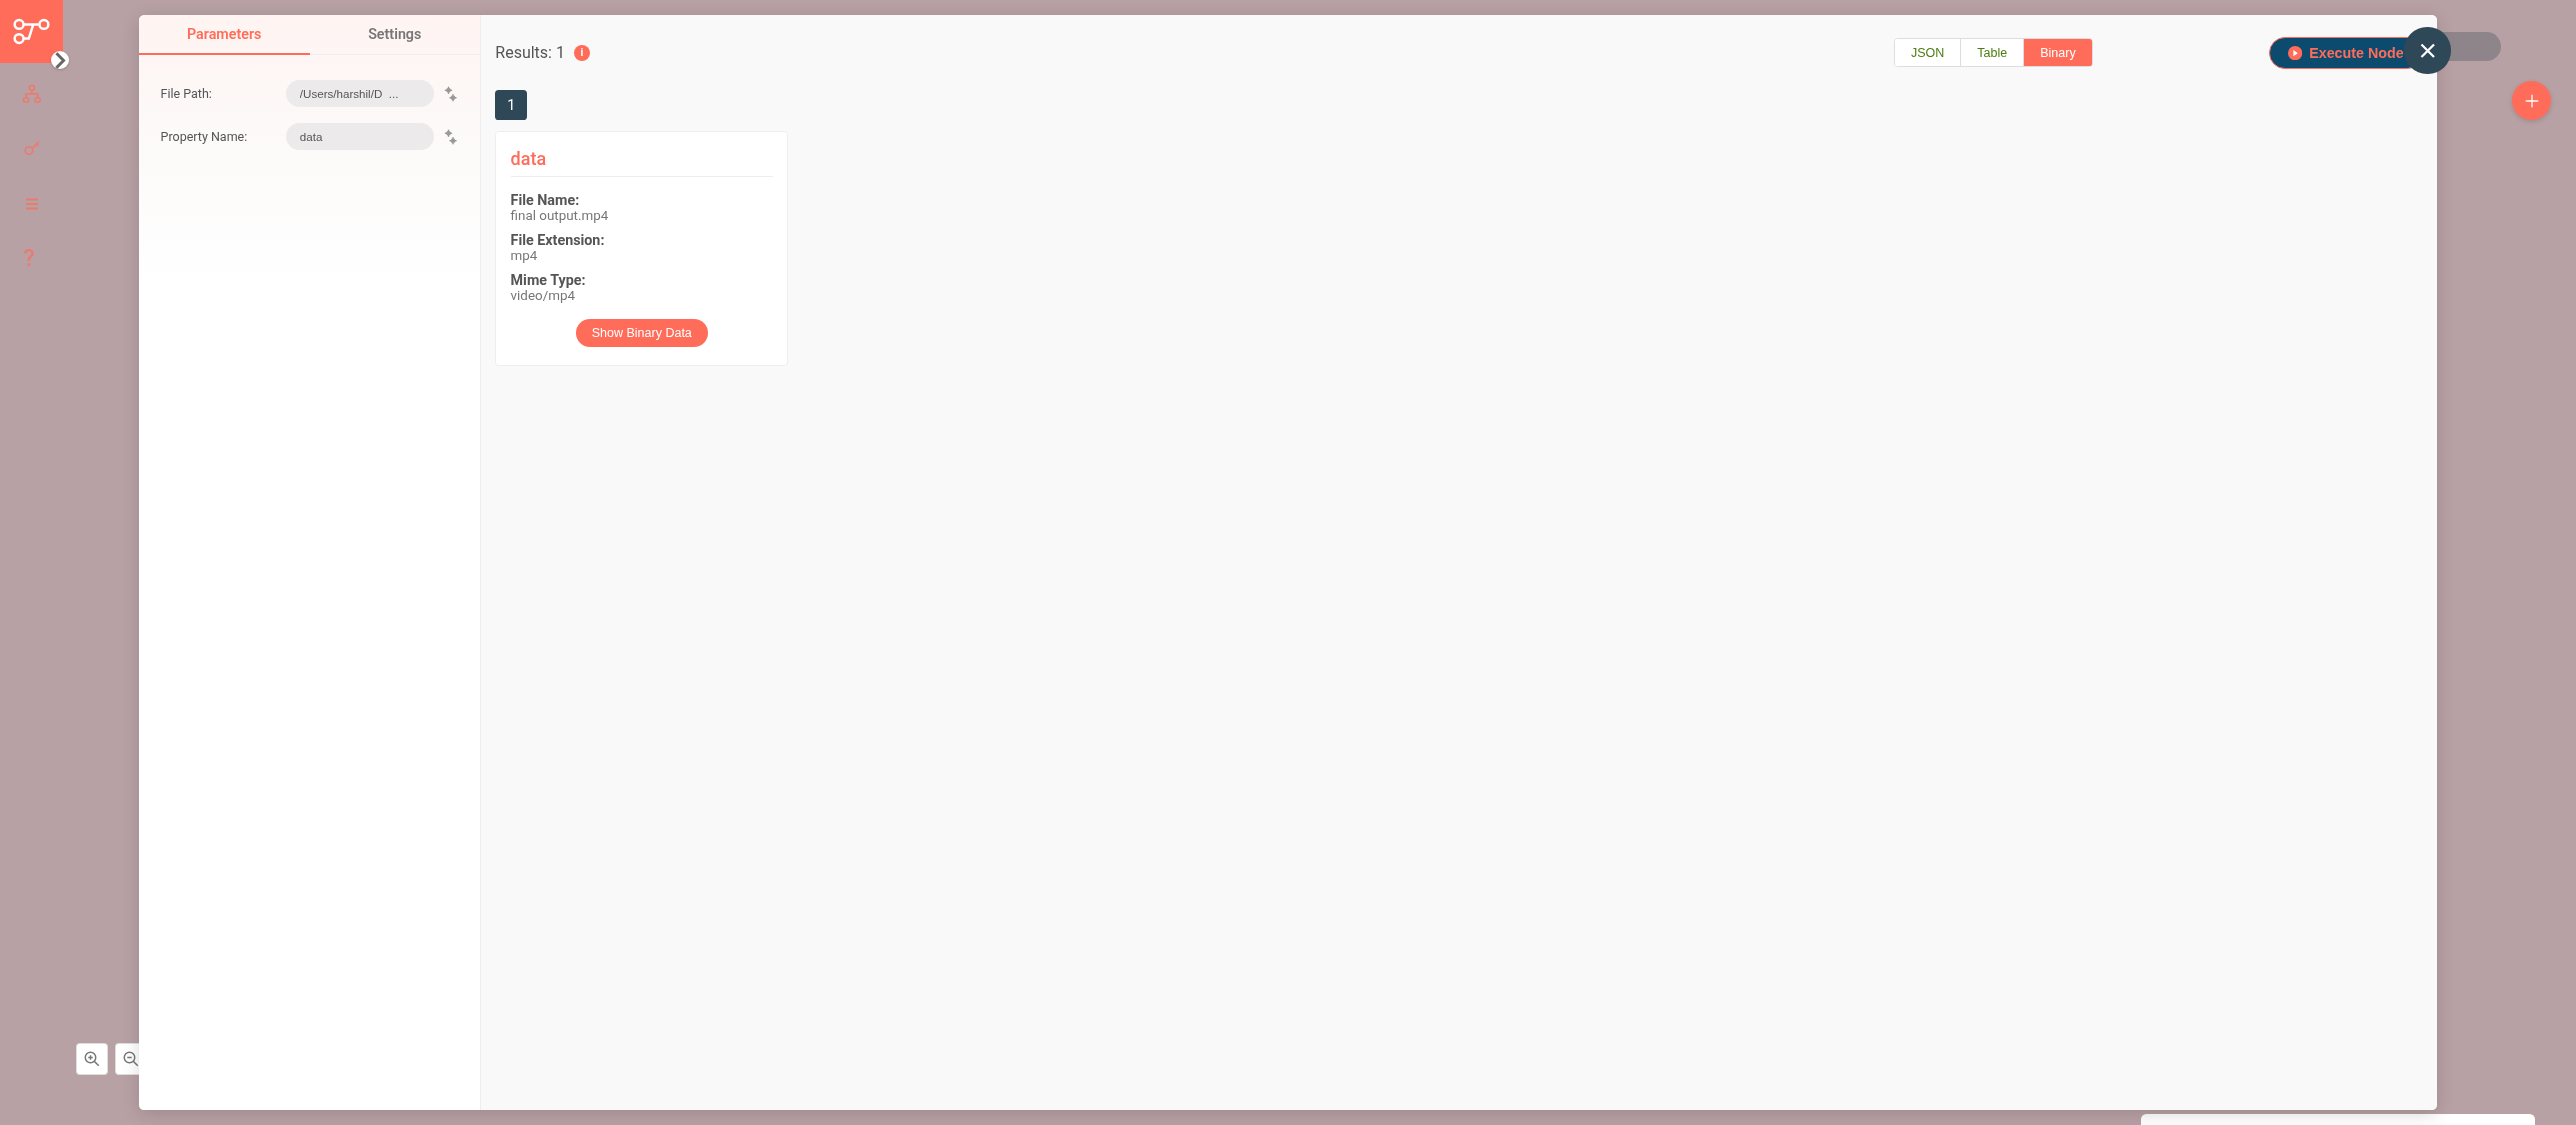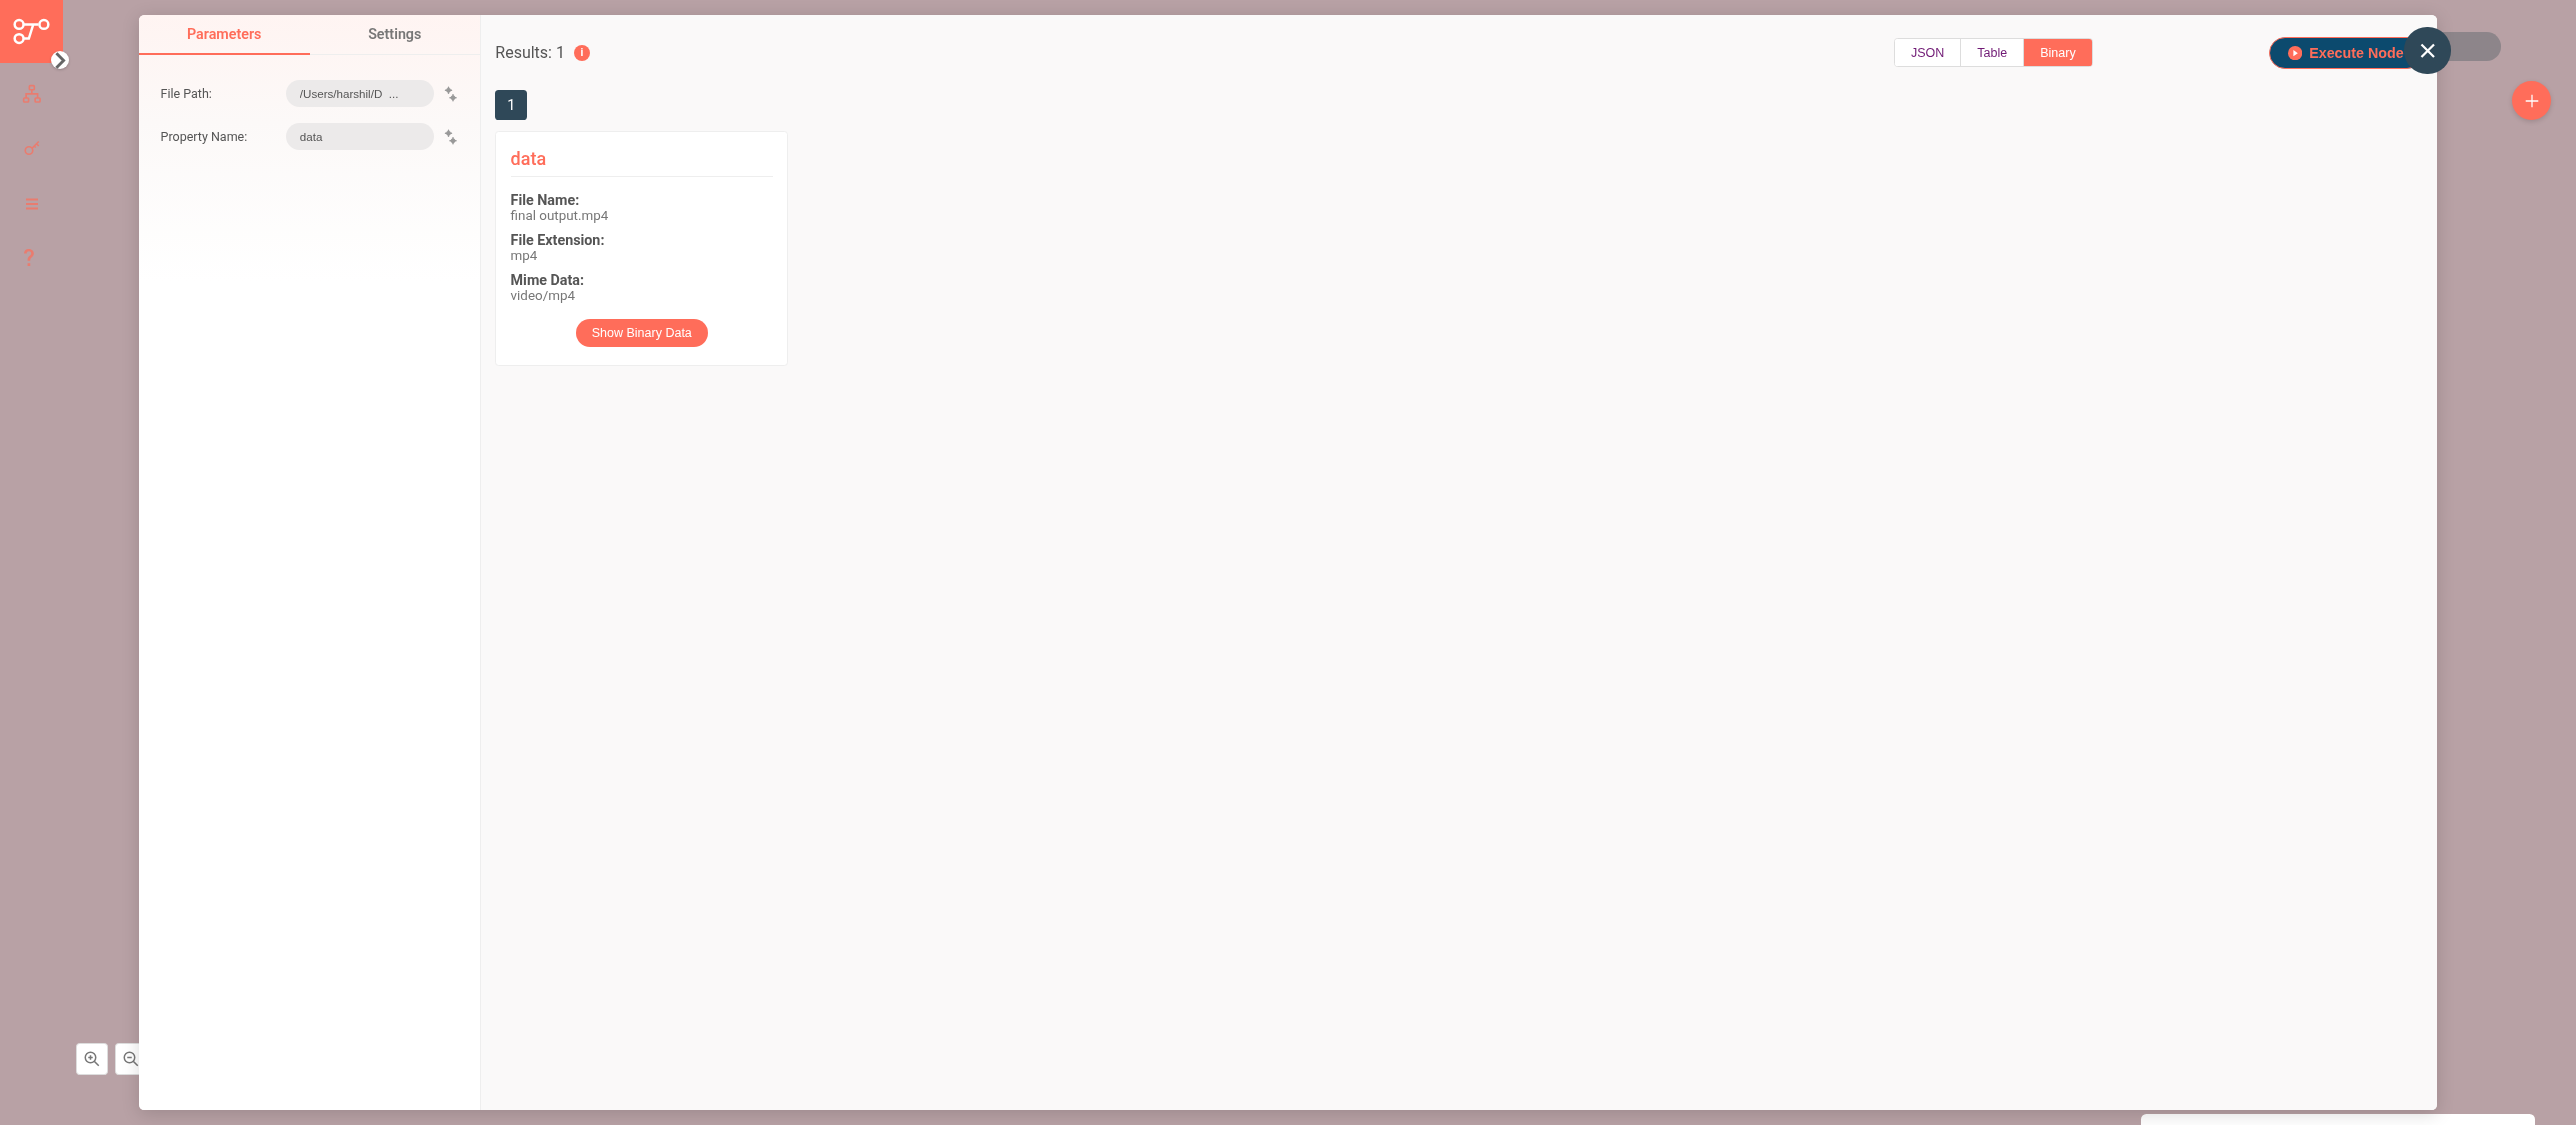--- a/index.html
+++ b/index.html
@@ -238,21 +238,21 @@
   .spacer { flex: 1; }
   .view-toggle {
     display: flex;
     border: 0.9px solid #ddd;
     border-radius: 3.6px;
     overflow: hidden;
   }
   .view-btn {
     padding: 6.3px 16px;
     font-size: 12.5px;
-    color: #701a75;
+    color: #4d7c0f;
     background: #fff;
     cursor: pointer;
     border: none;
   }
   .view-btn + .view-btn { border-left: 0.9px solid #ddd; }
   .view-btn.active {
     background: #ff6d5a;
     color: #fff;
   }
   .execute-btn {
@@ -476,21 +476,21 @@
       <div class="card-title">data</div>
       <div class="card-field">
         <div class="field-label">File Name:</div>
         <div class="field-value">final output.mp4</div>
       </div>
       <div class="card-field">
         <div class="field-label">File Extension:</div>
         <div class="field-value">mp4</div>
       </div>
       <div class="card-field">
-        <div class="field-label">Mime Data:</div>
+        <div class="field-label">Mime Type:</div>
         <div class="field-value">video/mp4</div>
       </div>
       <button class="show-binary-btn">Show Binary Data</button>
     </div>
   </div>
 </div>
 
 <div class="close-btn">
   <svg viewBox="0 0 24 24" fill="none" stroke="currentColor" stroke-width="2.5">
       <path d="M5 5l14 14M19 5L5 19"></path>

